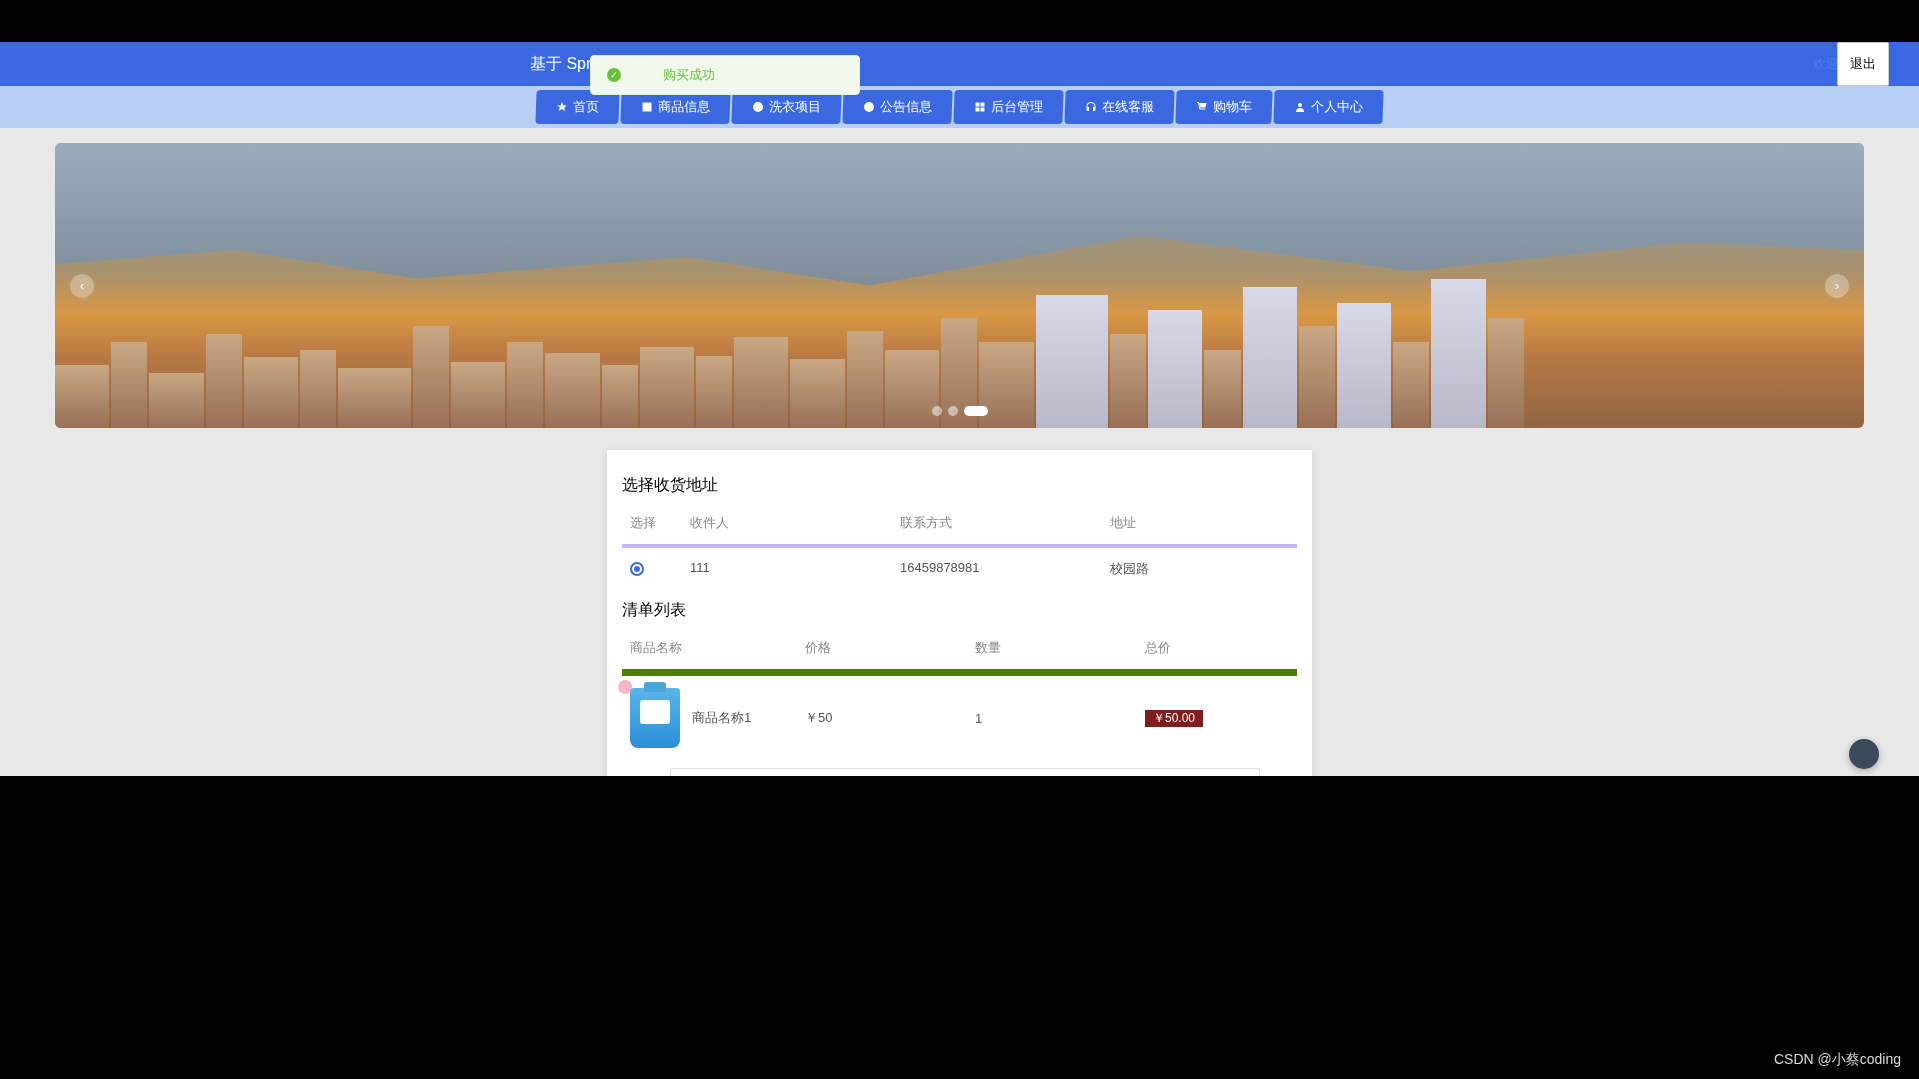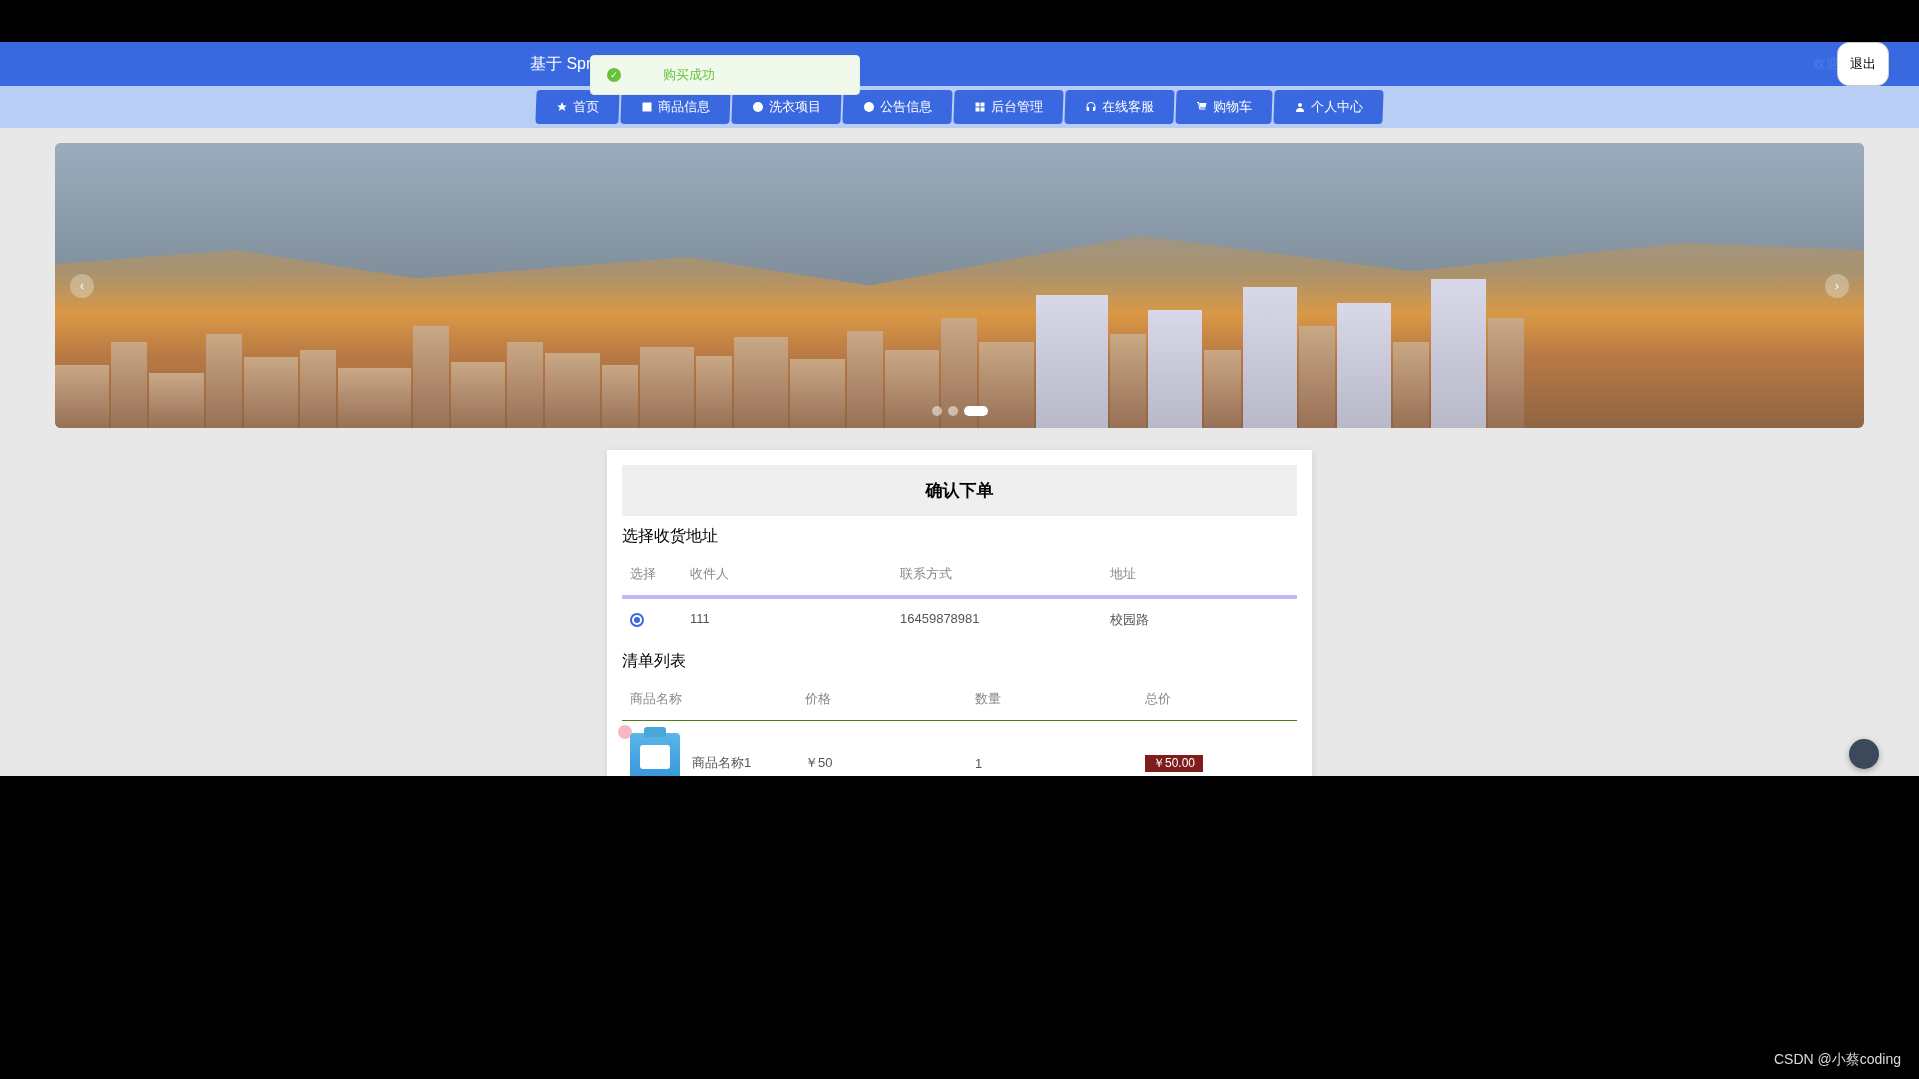--- a/index.html
+++ b/index.html
@@ -3,21 +3,21 @@
 <meta charset="utf-8">
 <style>
 * { margin: 0; padding: 0; box-sizing: border-box; font-family: "Microsoft YaHei", Arial, sans-serif; }
 body { background: #e8e8e8; width: 1919px; height: 1079px; overflow: hidden; position: relative; }
 
 .black-bar-top { background: #000; height: 42px; width: 100%; }
 .black-bar-bottom { background: #000; height: 303px; width: 100%; position: absolute; bottom: 0; }
 
 .header { background: #3968e0; height: 44px; display: flex; align-items: center; padding: 0 20px; position: relative; }
 .site-title { color: #fff; font-size: 16px; position: absolute; left: 530px; }
-.logout-btn { background: #fff; border: 1px solid #ccc; padding: 12px 12px; font-size: 13px; position: absolute; right: 30px; cursor: pointer; border-radius: 12px; }
+.logout-btn { background: #fff; border: 1px solid #ccc; padding: 12px 12px; font-size: 13px; position: absolute; right: 30px; cursor: pointer; border-radius: 2px; }
 .user-greeting { position: absolute; right: 80px; color: #4f7fe8; font-size: 13px; }
 
 .toast { position: absolute; top: 55px; left: 590px; background: #f0f9eb; border: 1px solid #e1f3d8; padding: 10px 16px; width: 270px; border-radius: 4px; display: flex; align-items: center; gap: 8px; z-index: 100; }
 .toast-icon { width: 14px; height: 14px; border-radius: 50%; background: #67c23a; display: inline-flex; align-items: center; justify-content: center; color: #fff; font-size: 9px; }
 .toast-text { color: #67c23a; font-size: 13px; margin-left: 34px; }
 
 .nav { background: #b8cef5; height: 42px; display: flex; align-items: center; justify-content: center; gap: 2px; }
 .nav-item { position: relative; padding: 8px 20px; color: #fff; font-size: 13px; cursor: pointer; display: flex; align-items: center; gap: 5px; }
 .nav-item::before { content: ''; position: absolute; inset: 0; background: #3968e0; clip-path: polygon(5% 20%, 95% 10%, 100% 50%, 95% 90%, 5% 80%, 0% 50%, 8% 35%, 3% 25%); z-index: -1; border-radius: 3px; }
 .nav-item.brush { background: #3968e0; border-radius: 4px; transform: skew(-2deg); }
@@ -39,21 +39,21 @@
 .section-label { font-size: 16px; font-weight: normal; padding: 10px 0 6px 0; }
 
 .addr-table { width: 100%; }
 .addr-header, .addr-row { display: grid; grid-template-columns: 60px 210px 210px 1fr; padding: 12px 8px; font-size: 13px; }
 .addr-header { color: #888; border-bottom: 4px solid #c4b5fd; }
 .addr-row { color: #555; }
 .radio { width: 14px; height: 14px; border: 2px solid #3968e0; border-radius: 50%; display: inline-flex; align-items: center; justify-content: center; }
 .radio.checked::after { content: ''; width: 6px; height: 6px; background: #3968e0; border-radius: 50%; }
 
 .item-header, .item-row { display: grid; grid-template-columns: 175px 170px 170px 1fr; padding: 12px 8px; font-size: 13px; align-items: center; }
-.item-header { color: #888; border-bottom: 1px solid #4d7c0f; }
+.item-header { color: #888; border-bottom: 7px solid #4d7c0f; }
 .item-row { color: #555; }
 .item-name-cell { display: flex; align-items: center; gap: 12px; }
 .item-thumb { width: 50px; height: 60px; background: linear-gradient(180deg, #5bb5e8 0%, #2a8fd8 100%); border-radius: 4px 4px 8px 8px; position: relative; }
 .item-thumb::before { content: ''; position: absolute; top: -6px; left: 14px; width: 22px; height: 10px; background: #4aa5d8; border-radius: 3px 3px 0 0; }
 .item-thumb::after { content: ''; position: absolute; top: 12px; left: 10px; right: 10px; height: 24px; background: #fff; border-radius: 3px; }
 .pink-badge { position: absolute; left: -12px; top: -8px; width: 14px; height: 14px; background: #f8b5c5; border-radius: 50%; }
 .total-badge { background: #7f1d1d; color: #fff; padding: 0 8px; font-size: 12px; display: inline-block; }
 
 .remark-input { width: 590px; margin: 8px auto 0 48px; padding: 8px 12px; border: 1px solid #e0e0e0; border-radius: 3px; font-size: 13px; color: #bbb; }
 
@@ -183,21 +183,20 @@
   <div class="carousel-arrow left">‹</div>
   <div class="carousel-arrow right">›</div>
   <div class="carousel-dots">
     <div class="dot"></div>
     <div class="dot"></div>
     <div class="dot active"></div>
   </div>
 </div>
 
 <div class="order-panel">
-  <div class="order-title-bar">确认下单</div>
   <div class="section-label">选择收货地址</div>
   <div class="addr-table">
     <div class="addr-header">
       <div>选择</div>
       <div>收件人</div>
       <div>联系方式</div>
       <div>地址</div>
     </div>
     <div class="addr-row">
       <div><span class="radio checked"></span></div>

